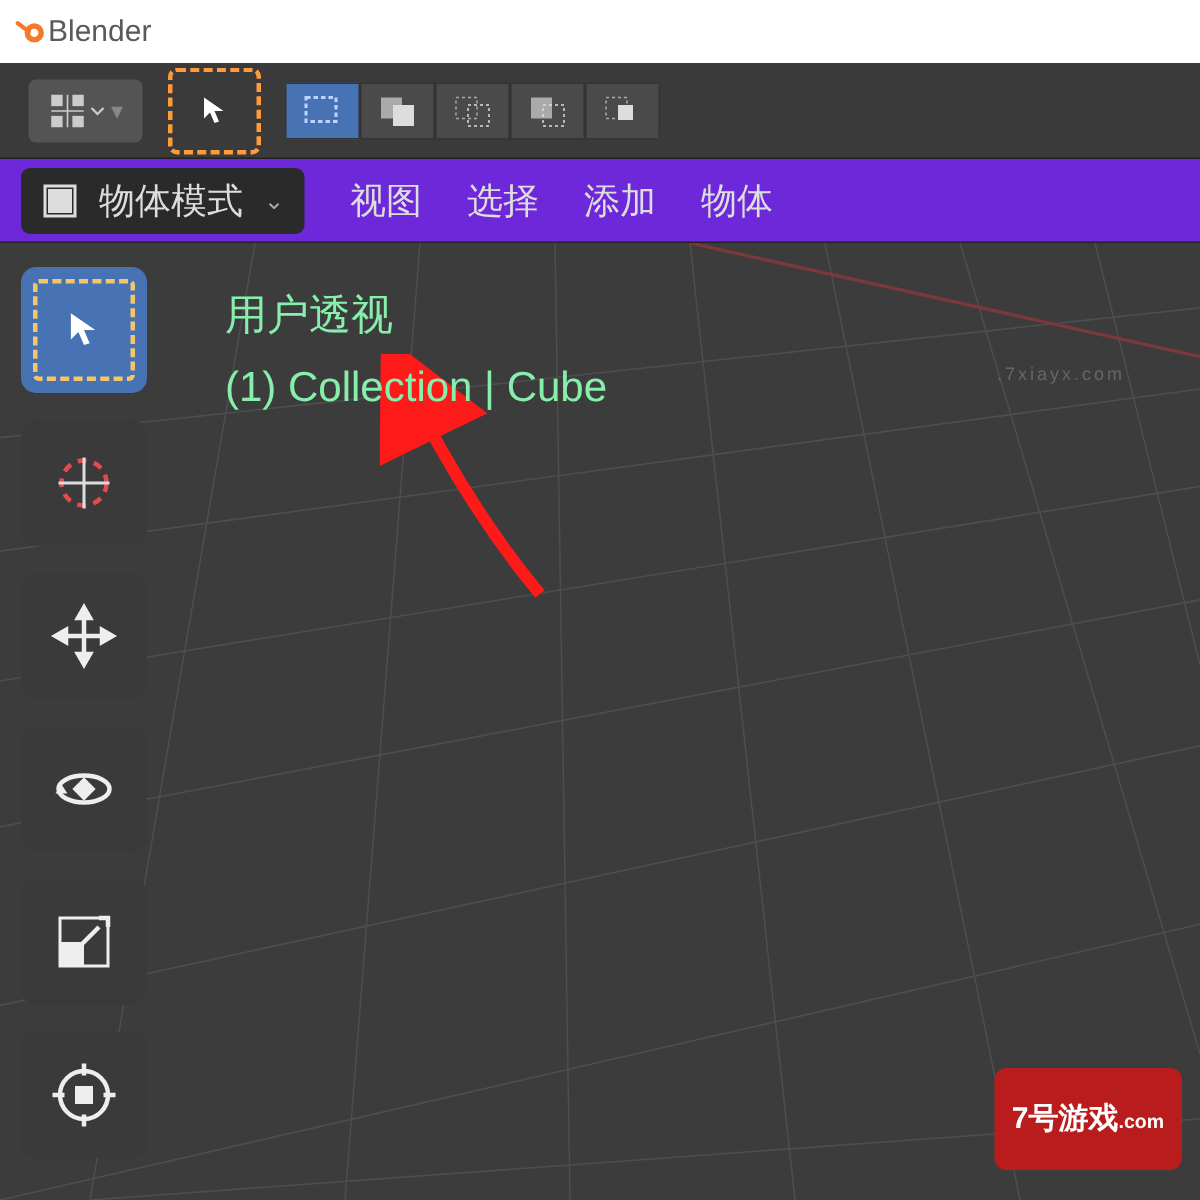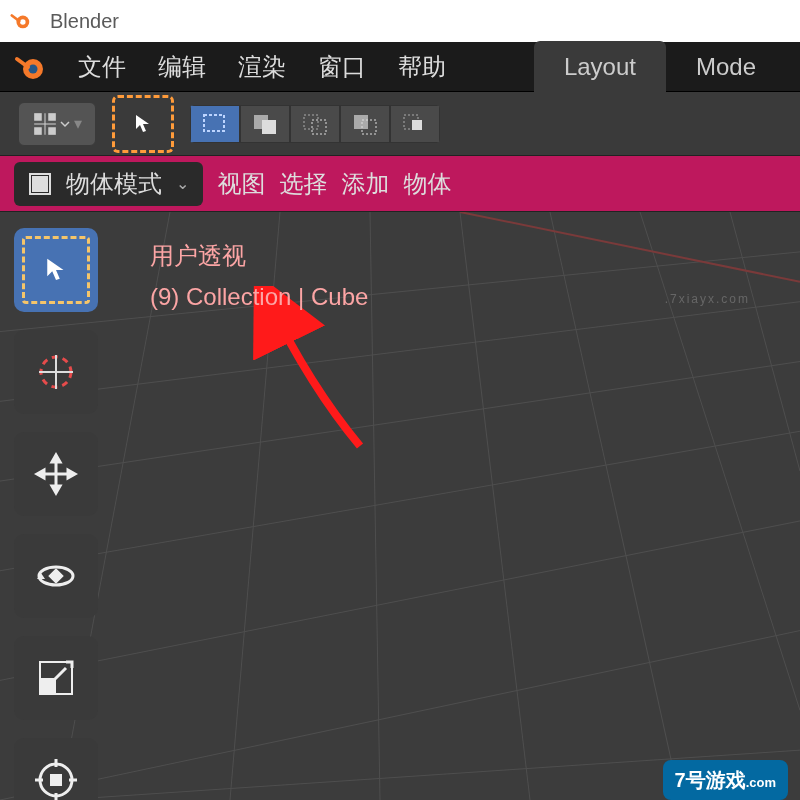--- a/index.html
+++ b/index.html
@@ -10,21 +10,21 @@
     height: 800px;
     overflow: hidden;
     position: relative;
   }
   .titlebar {
     height: 42px;
     background: #fff;
     display: flex;
     align-items: center;
     padding: 0 10px;
-    gap: 18px;
+    gap: 0;
   }
   .titlebar .logo {
     width: 22px; height: 22px;
     display: inline-flex; align-items: center; justify-content: center;
   }
   .titlebar .title { color: #5a5a5a; font-size: 20px; }
   .app {
     position: absolute;
     top: 42px; left: 0; right: 0; bottom: 0;
     background: #2a2a2a;
@@ -89,25 +89,25 @@
   }
   .selmode-btn {
     width: 50px; height: 38px;
     background: #4a4a4a;
     border: 1px solid #333;
     display: flex; align-items: center; justify-content: center;
   }
   .selmode-btn.active { background: #4772b3; }
   .headerbar {
     height: 56px;
-    background: #be185d;
+    background: #6d28d9;
     display: flex;
     align-items: center;
     padding: 0 14px;
-    gap: 14px;
+    gap: 30px;
     color: #ddd;
     font-size: 24px;
     border-bottom: 1px solid #222;
   }
   .mode-dropdown {
     background: #2a2a2a;
     border-radius: 6px;
     display: flex;
     align-items: center;
     padding: 6px 14px;
@@ -121,22 +121,22 @@
     overflow: hidden;
     background: #3b3b3b;
   }
   .grid-svg {
     position: absolute; inset: 0;
     width: 100%; height: 100%;
   }
   .viewport-overlay {
     position: absolute;
     top: 24px; left: 150px;
-    color: #fca5a5;
-    font-size: 24px;
+    color: #86efac;
+    font-size: 28px;
     line-height: 1.7;
   }
   .toolbar-left {
     position: absolute;
     top: 16px; left: 14px;
     display: flex;
     flex-direction: column;
     gap: 18px;
   }
   .tool-btn {
@@ -169,26 +169,26 @@
     position: absolute;
     right: 12px; bottom: 0;
     text-align: right;
     color: rgba(220,220,220,0.7);
     font-size: 20px;
     line-height: 1.4;
     z-index: 50;
   }
   .watermark .logo-badge {
     display: inline-block;
-    background: #0369a1;
+    background: #b91c1c;
     border-radius: 8px;
-    padding: 6px 12px;
+    padding: 20px 12px;
     color: #fff;
     font-weight: bold;
-    margin-bottom: 0;
+    margin-bottom: 20px;
   }
   .corner-w {
     position: absolute;
     right: 50px; top: 80px;
     color: rgba(180,180,180,0.35);
     font-size: 12px;
     letter-spacing: 2px;
   }
 </style>
 </head>
@@ -200,38 +200,20 @@
         <circle cx="14" cy="13" r="7" fill="#f5792a"></circle>
         <circle cx="14" cy="13" r="3" fill="#fff"></circle>
         <path d="M2 6 L10 12" stroke="#f5792a" stroke-width="3" stroke-linecap="round"></path>
       </svg>
   </span>
   <span class="title">Blender</span>
 </div>
 
 <div class="app">
 
-  <div class="menubar">
-    <span class="blender-icon">
-      <svg viewBox="0 0 32 32" width="32" height="32">
-          <circle cx="19" cy="18" r="10" fill="#f5792a"></circle>
-          <circle cx="19" cy="18" r="4.5" fill="#265787"></circle>
-          <path d="M3 8 L14 16" stroke="#f5792a" stroke-width="4" stroke-linecap="round"></path>
-        </svg>
-    </span>
-    <span class="menu-item">文件</span>
-    <span class="menu-item">编辑</span>
-    <span class="menu-item">渲染</span>
-    <span class="menu-item">窗口</span>
-    <span class="menu-item">帮助</span>
-    <div class="workspace-tabs">
-      <div class="workspace-tab active">Layout</div>
-      <div class="workspace-tab">Mode</div>
-    </div>
-  </div>
 
   <div class="toolstrip">
     <div class="snap-btn">
       <svg width="26" height="26" viewBox="0 0 24 24">
           <rect x="2" y="2" width="7" height="7" fill="#ccc"></rect>
           <rect x="15" y="2" width="7" height="7" fill="#ccc"></rect>
           <rect x="2" y="15" width="7" height="7" fill="#ccc"></rect>
           <rect x="15" y="15" width="7" height="7" fill="#ccc"></rect>
           <line x1="12" y1="2" x2="12" y2="22" stroke="#ccc"></line>
           <line x1="2" y1="12" x2="22" y2="12" stroke="#ccc"></line>
@@ -326,21 +308,21 @@
       <defs>
         <marker id="ah" markerWidth="10" markerHeight="10" refX="6" refY="5" orient="auto">
           <path d="M0 0 L10 5 L0 10 Z" fill="#ff1a1a"></path>
         </marker>
       </defs>
       <path d="M110 160 Q 60 100 18 14" stroke="#ff1a1a" stroke-width="8" fill="none" marker-end="url(#ah)"></path>
     </svg>
 
     <div class="viewport-overlay">
       <div>用户透视</div>
-      <div>(9) Collection | Cube</div>
+      <div>(1) Collection | Cube</div>
     </div>
 
     <div class="toolbar-left">
       <div class="tool-btn active active-dashed">
         <svg width="30" height="30" viewBox="0 0 24 24">
             <path d="M5 3 L5 17 L9 13 L12 20 L15 19 L12 12 L18 12 Z" fill="#fff"></path>
           </svg>
       </div>
       <div class="tool-btn">
         <svg width="46" height="46" viewBox="0 0 46 46">

